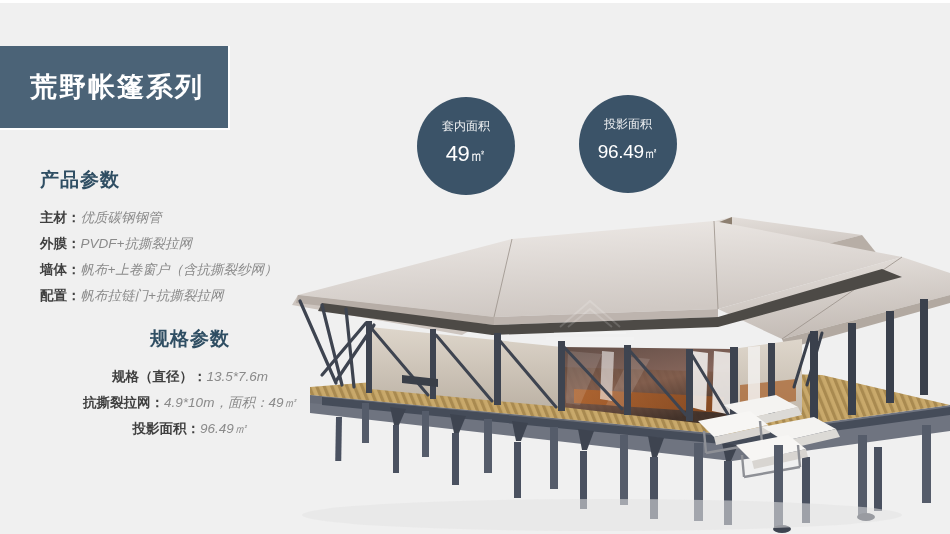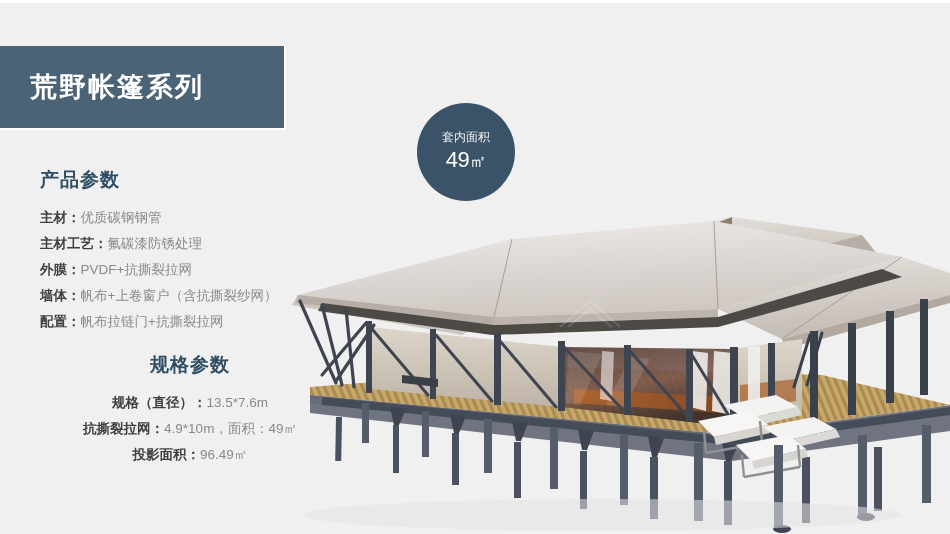--- a/index.html
+++ b/index.html
@@ -14,21 +14,21 @@
     width:950px;height:534px;
     background:#f0f0f0;
     border-top:3px solid #ffffff;
     box-sizing:border-box;
     overflow:hidden;
   }
 
   
   .title-banner{
     position:absolute;left:0;top:43px;
-    width:286px;height:84px;
+    width:230px;height:84px;
     background:#4b6377;
     border-right:2px solid #ffffff;
     border-bottom:2px solid #ffffff;
     box-sizing:border-box;
     display:flex;align-items:center;
   }
   .title-banner .txt{
     color:#ffffff;
     font-size:27px;
     font-weight:bold;
@@ -53,26 +53,26 @@
   .spec-list li{
     font-size:13.5px;
     line-height:26px;
     white-space:nowrap;
     color:#8a8a8a;
   }
   .spec-list li .k{
     color:#3f3f3f;
     font-weight:bold;
   }
-  .spec-list li .v{color:#8a8a8a;}
+  .spec-list li .v{color:#8a8a8a;font-style:italic;}
   .spec-group-2{margin-top:17px;text-align:center;}
 
   
   .stats{
-    position:absolute;left:414px;top:98px;
+    position:absolute;left:414px;top:92px;
     width:500px;height:102px;
   }
   .stat{
     position:absolute;
     width:98px;height:98px;
     border-radius:50%;
     background:#3b5368;
     color:#ffffff;
     display:flex;flex-direction:column;
     align-items:center;justify-content:center;
@@ -82,21 +82,21 @@
   .stat.s3{left:338px;top:4px;}
   .stat .label{
     font-size:12px;
     line-height:15px;
     opacity:.92;
     margin-bottom:2px;
     white-space:nowrap;
   }
   .stat .value{
     font-size:22px;
-    line-height:25px;
+    line-height:36px;
     white-space:nowrap;
     letter-spacing:-.3px;
     text-align:right;
   }
   .stat.s2 .value{font-size:19px;}
   .stat.s3 .value{font-size:17px;}
   .stat .value .unit{font-size:.78em;}
 
   
   .render{
@@ -123,23 +123,20 @@
 
   <div class="spec-col">
 
     <div class="spec-group">
       <div class="spec-heading">产品参数</div>
       <ul class="spec-list">
         <li>
           <span class="k">主材：</span><span class="v">优质碳钢钢管</span>
         </li>
         <li>
-          <span class="k">主材工艺：</span><span class="v">氟碳漆防锈处理</span>
-        </li>
-        <li>
           <span class="k">外膜：</span><span class="v">PVDF+抗撕裂拉网</span>
         </li>
         <li>
           <span class="k">墙体：</span><span class="v">帆布+上卷窗户（含抗撕裂纱网）</span>
         </li>
         <li>
           <span class="k">配置：</span><span class="v">帆布拉链门+抗撕裂拉网</span>
         </li>
       </ul>
     </div>
@@ -158,20 +155,24 @@
         </li>
       </ul>
     </div>
 
   </div>
 
   <div class="stats">
     <div class="stat s1">
       <div class="label">套内面积</div>
       <div class="value"><span>49</span><span class="unit">㎡</span></div>
+    </div>
+    <div class="stat s2">
+      <div class="label">投影面积</div>
+      <div class="value"><span>96.49</span><span class="unit">㎡</span></div>
     </div>
   </div>
 
   <div class="render">
     <svg width="688" height="338" viewBox="0 0 688 338" xmlns="http://www.w3.org/2000/svg">
       <defs>
         <linearGradient id="gCanopy" x1="0" y1="0" x2="0.3" y2="1">
           <stop offset="0%" stop-color="#efebe8"></stop>
           <stop offset="100%" stop-color="#cfc8c3"></stop>
         </linearGradient>

